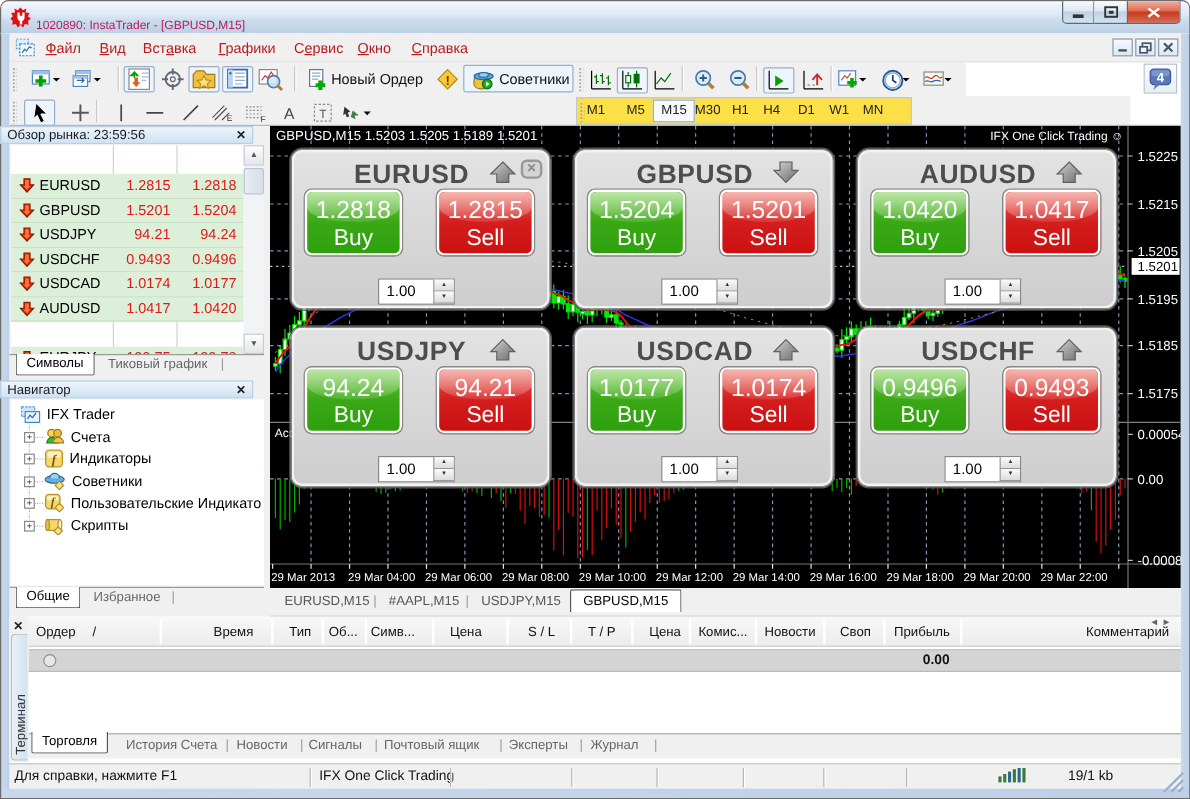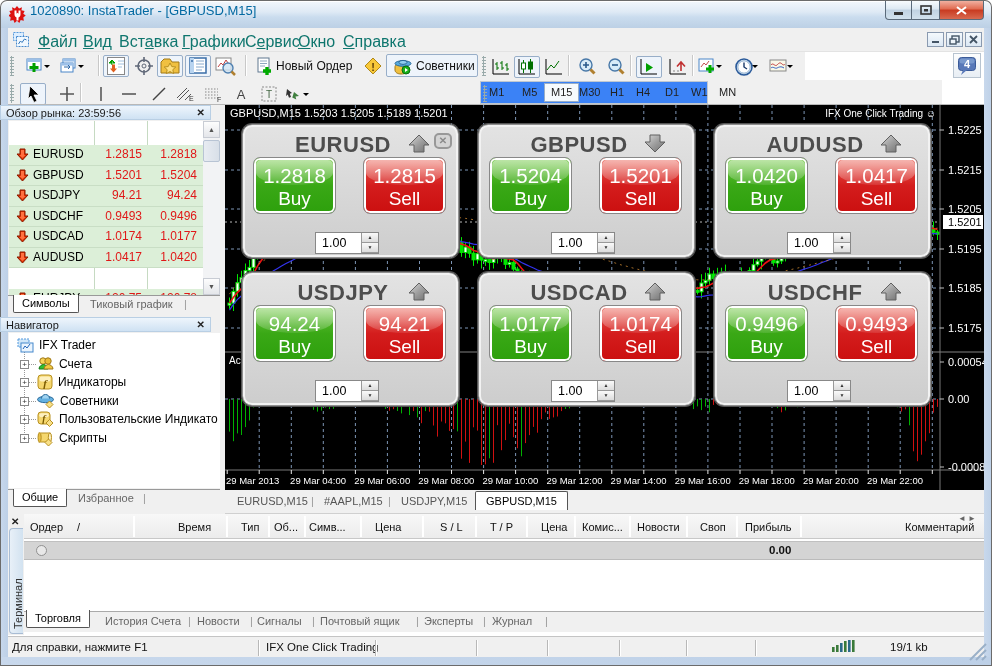--- a/index.html
+++ b/index.html
@@ -1,38 +1,38 @@
 <!DOCTYPE html>
 <html><head><meta charset="utf-8"><style>
 *{margin:0;padding:0;box-sizing:border-box}
 body{width:992px;height:666px;position:relative;overflow:hidden;font-family:"Liberation Sans",sans-serif;background:#fff}
 #win{position:absolute;inset:0}
 
 .titlebar{position:absolute;left:0;top:0;width:992px;height:28px;background:linear-gradient(#f2f7fc,#dfeaf5 40%,#cadcee 60%,#bcd0e5);border:1px solid #6b6b6b;border-bottom:none;border-radius:7px 7px 0 0;box-shadow:inset 0 1px 0 #fff}
 .brd{position:absolute;background:linear-gradient(90deg,#c8d8ec,#bdd0e7)}
-.title-txt{position:absolute;left:30px;top:3px;font-size:13px;color:#0369a1}
+.title-txt{position:absolute;left:30px;top:16px;font-size:10px;color:#be185d}
 .tlogo{position:absolute;left:9px;top:6px}
 .winbtns{position:absolute;right:8px;top:1px;height:19px;display:flex}
 .wb{height:19px;border:1px solid #5a6a7a;border-top:none;background:linear-gradient(#f8fbfd,#dce8f2 45%,#c0d2e2 50%,#d2e2ee);display:flex;align-items:center;justify-content:center}
 .wb.min{width:27px;border-radius:0 0 0 4px}
 .wb.res{width:28px;border-left:none}
 .wb.cls{width:44px;border-left:none;border-radius:0 0 4px 0;background:linear-gradient(#f0b0a0,#e06a50 45%,#c83a20 50%,#d86a50)}
 
 .menubar{position:absolute;left:8px;top:28px;width:976px;height:24px;background:#f0f0f0;border-bottom:1px solid #e3e3e3}
-.mi{position:absolute;top:33px;font-size:16px;color:#0f766e}
+.mi{position:absolute;top:33px;font-size:12px;color:#b91c1c}
 .mi u{text-decoration:underline}
 .mdibtn{position:absolute;top:32px;width:17px;height:15px;border:1px solid #8a9ab0;background:linear-gradient(#f4f9fd,#dce8f4);display:flex;align-items:center;justify-content:center}
 .tb{position:absolute;background:#f0f0f0}
 .ti{position:absolute;width:26px;height:22px;display:flex;align-items:center;justify-content:center}
 .ti.press,.press{background:#eef4fb;border:1px solid #98aec8;border-radius:2px}
 .tt{position:absolute;top:7px;font-size:12px;color:#111}
 .tsep{position:absolute;top:3px;width:1px;height:21px;background:#c8c8c8;box-shadow:1px 0 0 #fff}
 .grip{position:absolute;top:4px;width:4px;height:20px;background-image:radial-gradient(circle,#9aa 1px,transparent 1.1px);background-size:3px 3px}
 .notebtn{position:absolute;left:953px;top:53px;width:28px;height:25px;border:1px solid #b8c4d0;background:linear-gradient(#fcfdfe,#e8eef4);display:flex;align-items:center;justify-content:center}
-.tfbar{position:absolute;left:480px;top:81px;width:228px;height:23px;border:1px solid #c0c8d0;background:#3b82f6}
+.tfbar{position:absolute;left:480px;top:81px;width:280px;height:23px;border:1px solid #c0c8d0;background:#fde047}
 .tfi{position:absolute;top:4px;font-size:11px;color:#222}
 .press2{background:#f6fafd;border:1px solid #98aec8;margin:-3px -6px;padding:2px 6px 3px 6px}
 
 .phead{position:absolute;left:0;width:211px;height:15px;background:linear-gradient(#eef5fc,#cfe2f3);border:1px solid #b9cfe4;font-size:11px;color:#1a1a1a;padding:1px 0 0 5px}
 .phx{position:absolute;right:5px;top:1px;font-size:10px;font-weight:bold;color:#222}
 .mwtable{position:absolute;left:9px;top:121px;width:211px;height:174px;background:#fff;overflow:hidden}
 .mwhead{position:absolute;left:0;top:0;width:194px;height:22px;background:linear-gradient(#fdfdfd,#ececec);border-bottom:1px solid #d8d8d8;font-size:11px;color:#111}
 .mwhv{position:absolute;top:3px;width:1px;height:16px;background:#d8d8d8}
 .mwhead .c1{position:absolute;left:9px;top:4px}
 .mwhead .c2{position:absolute;left:85px;width:48px;top:4px;text-align:right}

